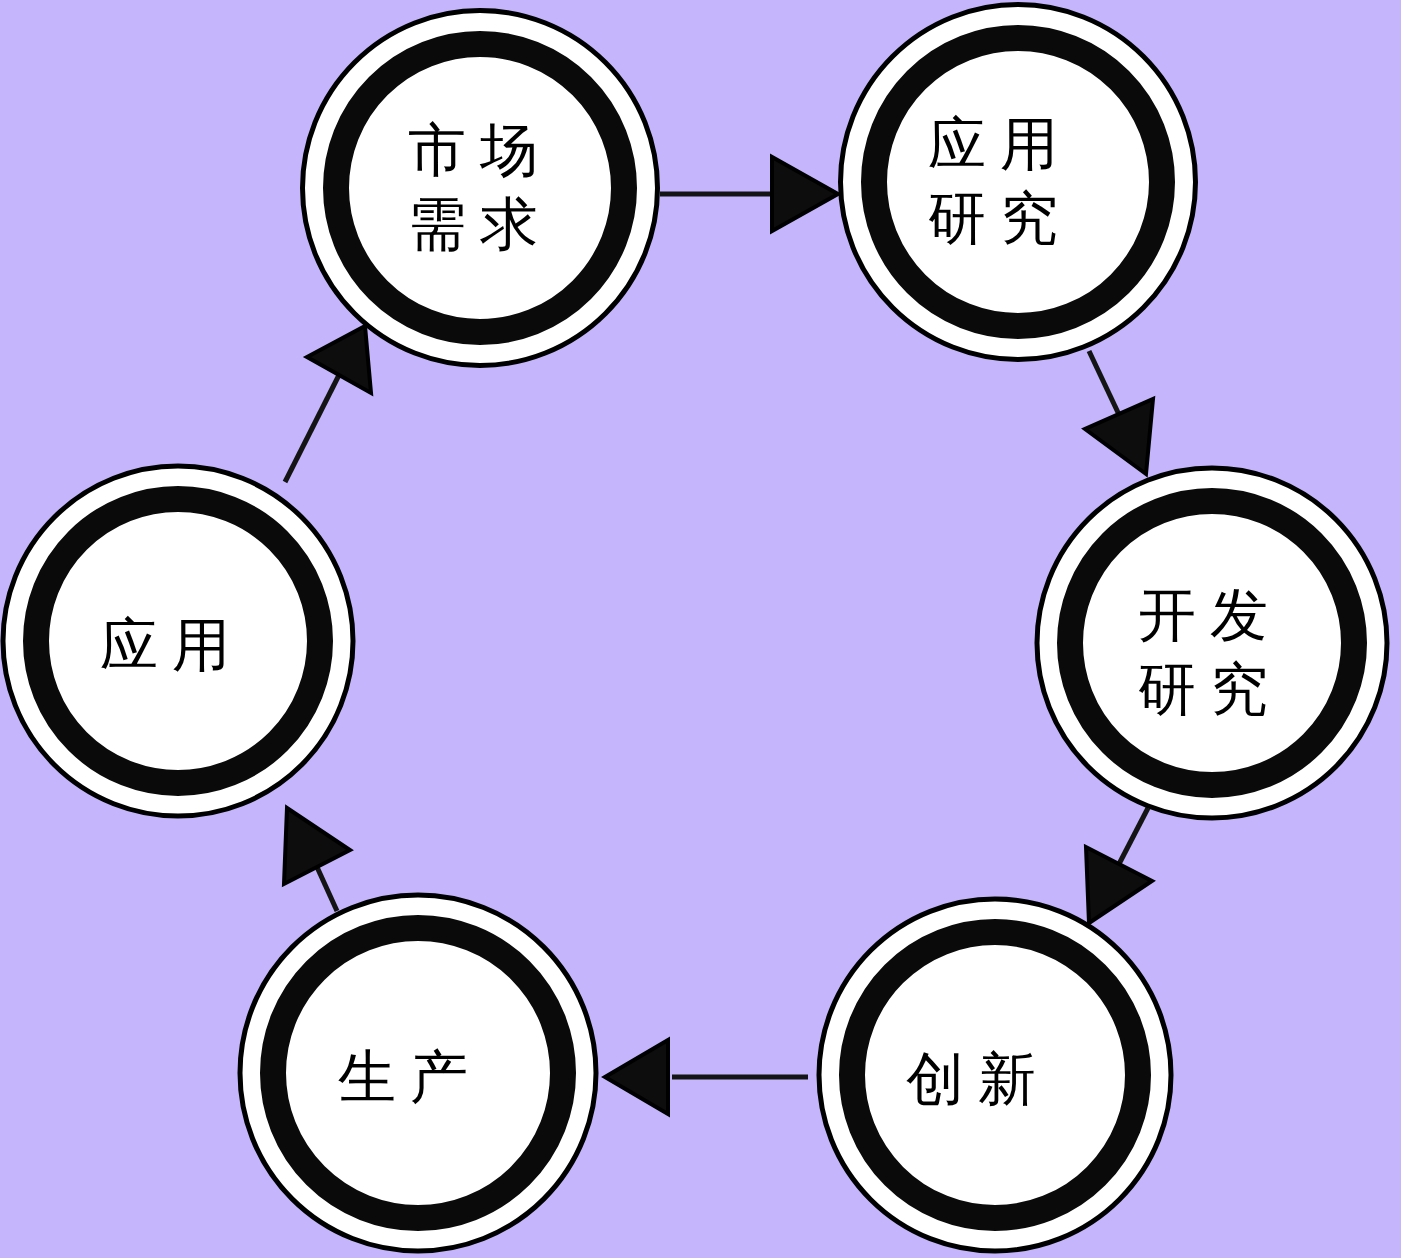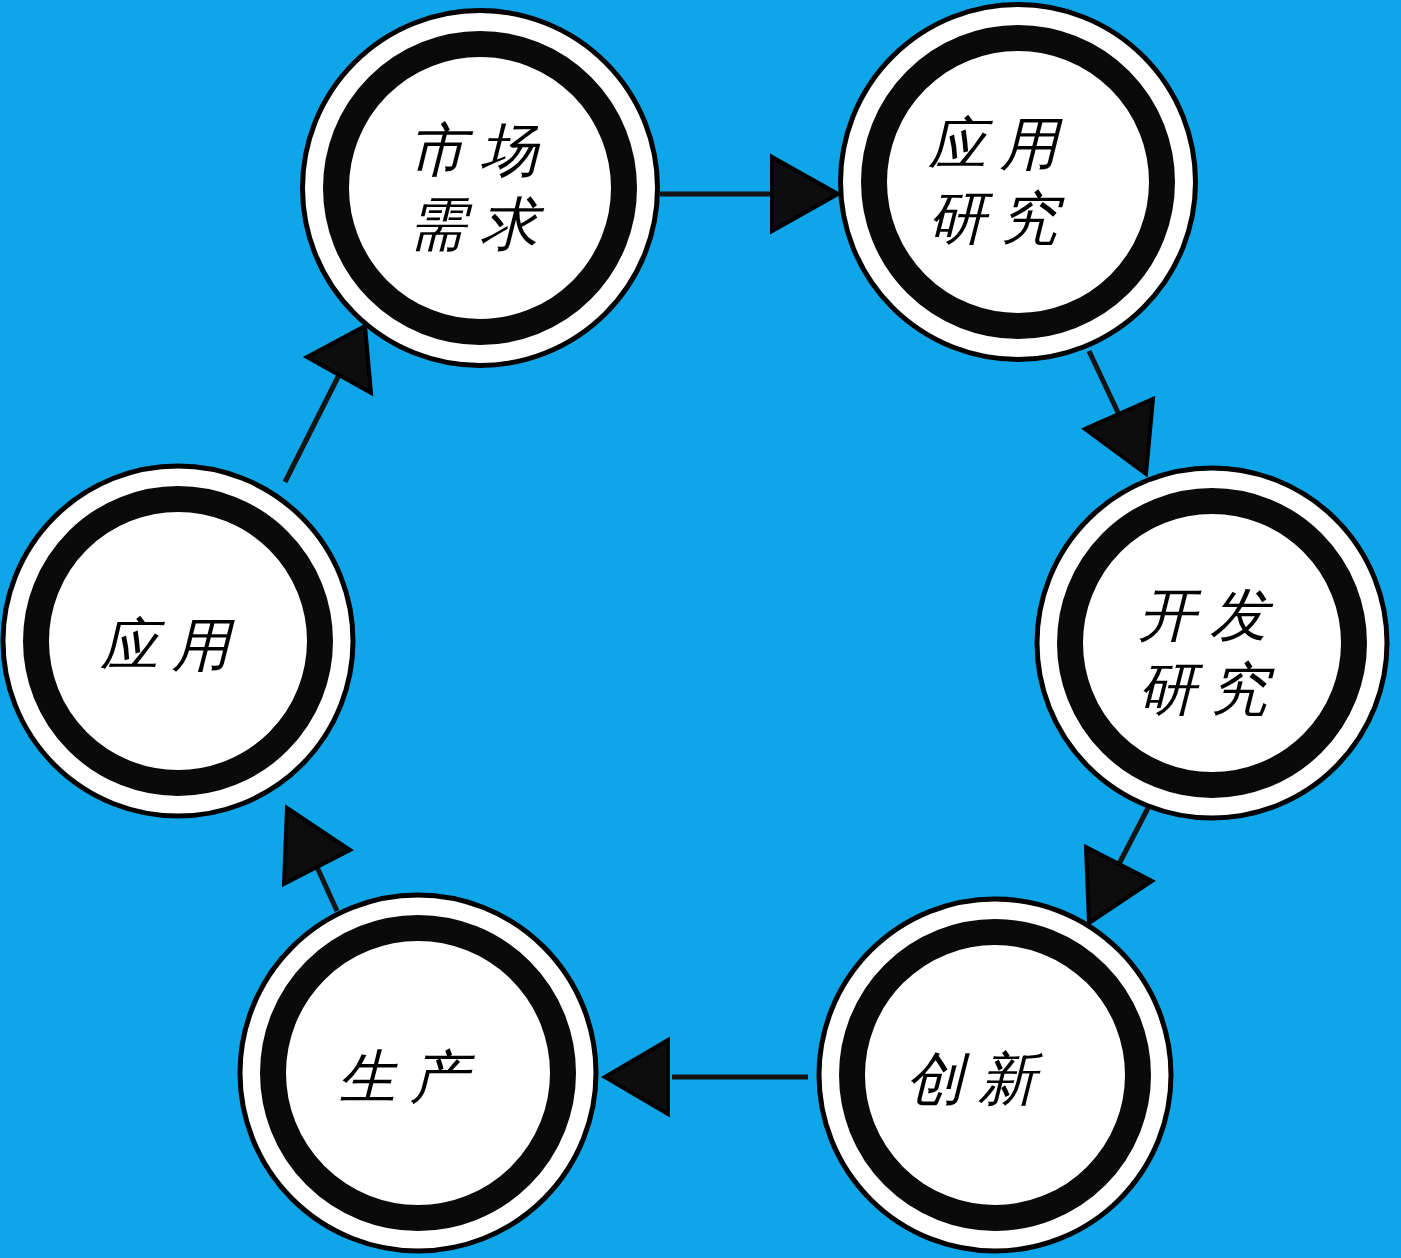--- a/index.html
+++ b/index.html
@@ -4,23 +4,22 @@
 <style>
   html, body {
     margin: 0;
     padding: 0;
     background: #ffffff;
   }
   .canvas {
     position: relative;
     width: 1401px;
     height: 1258px;
-    background: #0ea5e9;
+    background: #c4b5fd;
     overflow: hidden;
-    font-style: italic;
   }
   svg { display: block; }
   .outer {
     fill: #ffffff;
     stroke: #000000;
     stroke-width: 5;
   }
   .ring {
     fill: none;
     stroke: #0a0a0a;

